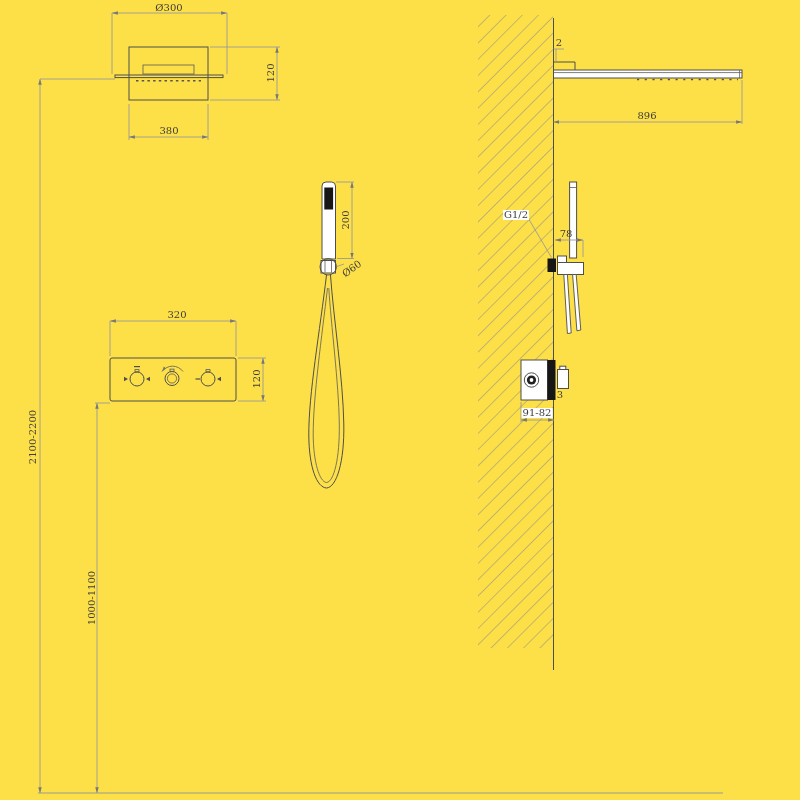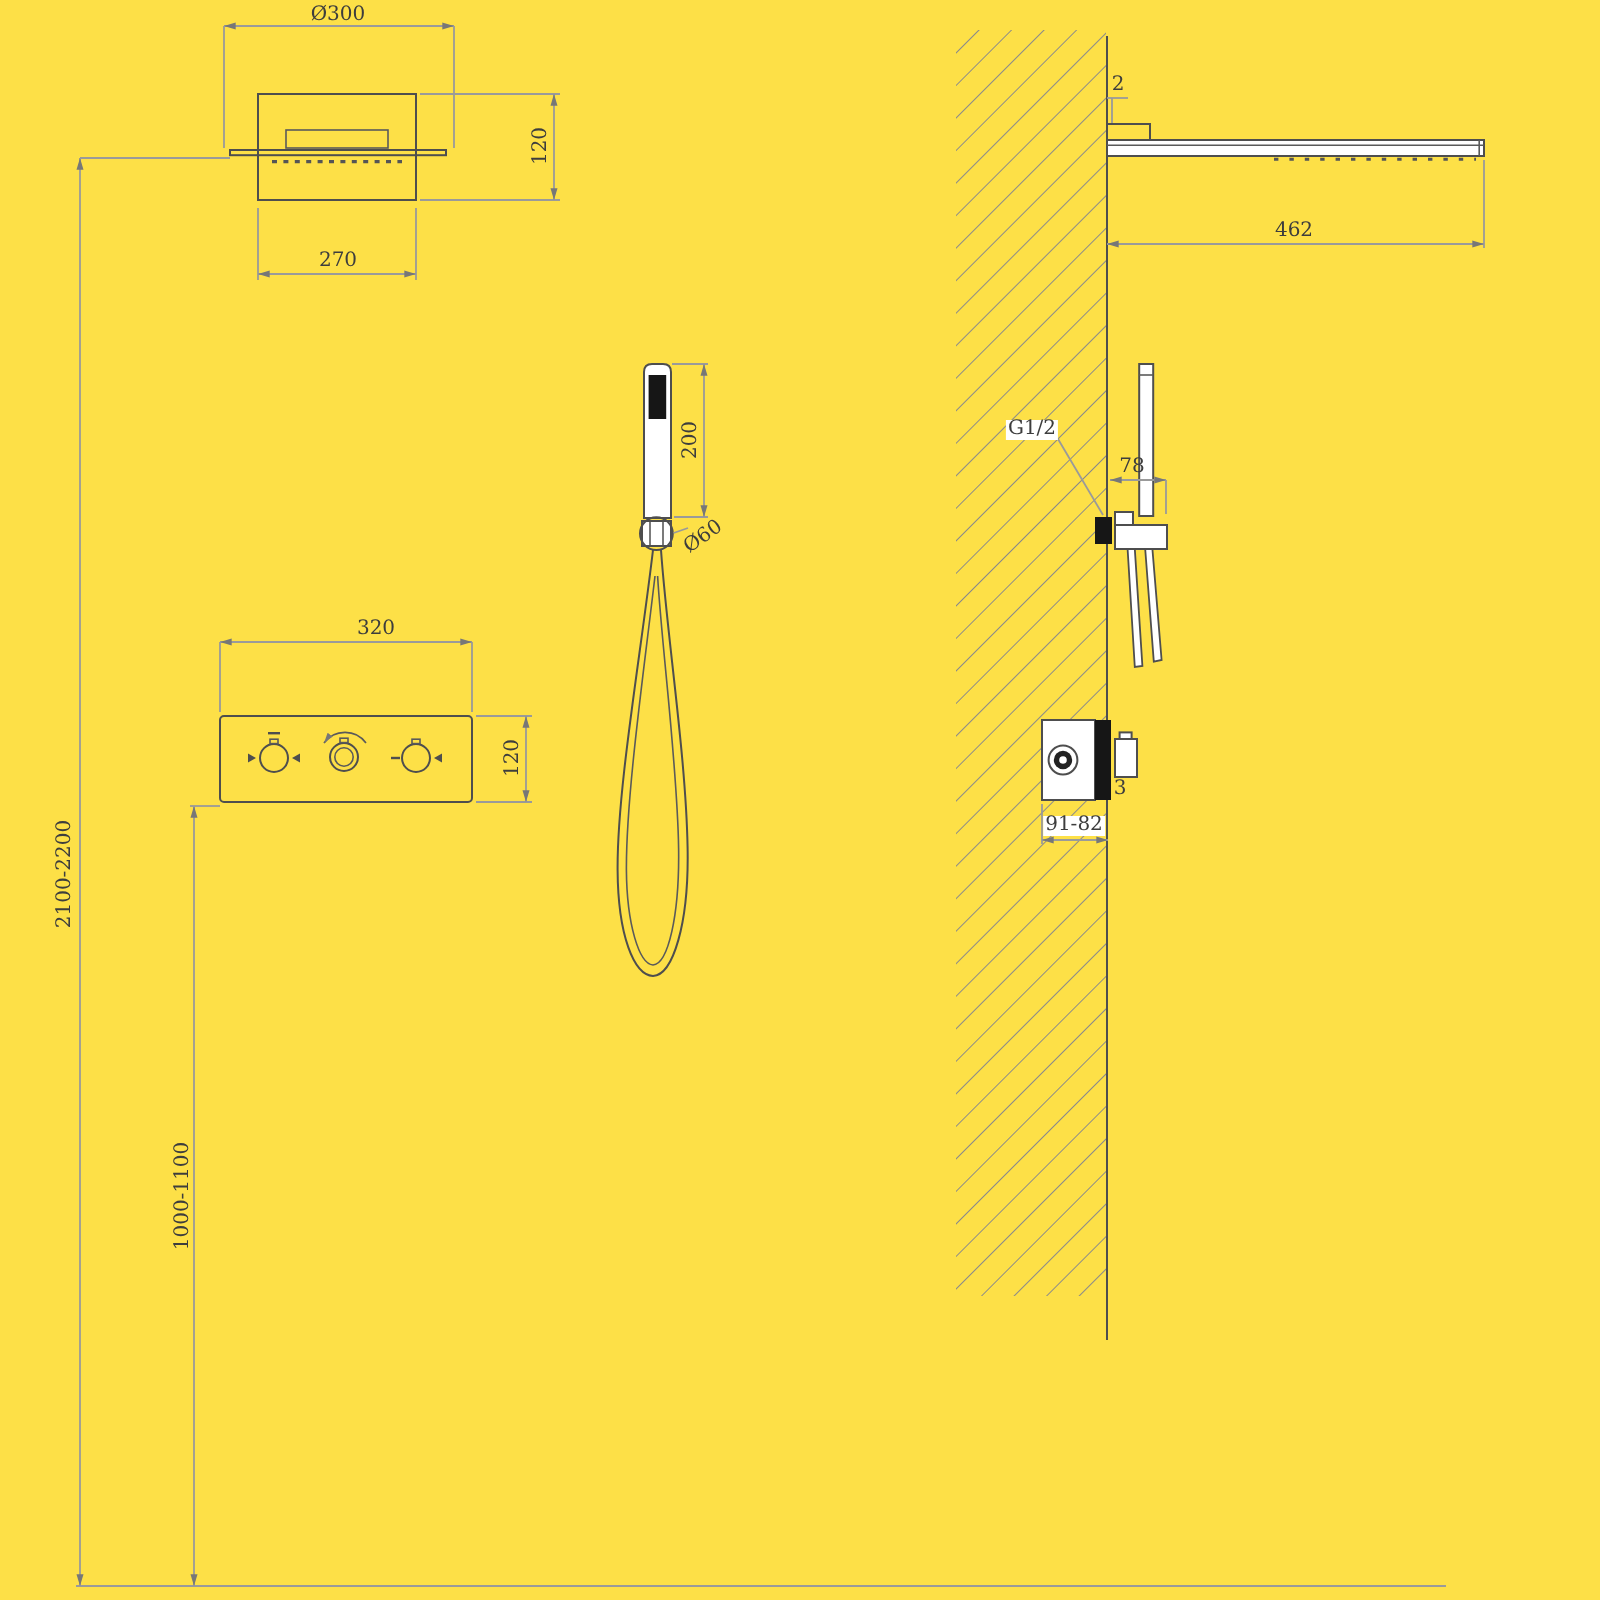--- a/index.html
+++ b/index.html
@@ -148,27 +148,27 @@
     <circle cx="531.5" cy="380" r="7.2" class="objw"></circle>
     <circle cx="531.5" cy="380" r="4.6" fill="#222"></circle>
     <circle cx="531.5" cy="380" r="1.9" fill="#fff"></circle>
     <line x1="521" y1="402" x2="521" y2="422" class="dim"></line>
     <line x1="521" y1="420" x2="554" y2="420" class="dim" marker-start="url(#arr)" marker-end="url(#arr)"></line>
   </g>
 </svg>
 
 <div class="lbl" style="left:169px;top:8px">Ø300</div>
 <div class="lbl v" style="left:271px;top:73px">120</div>
-<div class="lbl" style="left:169px;top:131px">270</div>
-<div class="lbl" style="left:188px;top:315px">320</div>
+<div class="lbl" style="left:169px;top:131px">380</div>
+<div class="lbl" style="left:177px;top:315px">320</div>
 <div class="lbl v" style="left:257px;top:379px">120</div>
 <div class="lbl v" style="left:346px;top:220px">200</div>
 <div class="lbl r35" style="left:352px;top:269px">Ø60</div>
 <div class="lbl v" style="left:33px;top:437px">2100-2200</div>
 <div class="lbl v" style="left:92px;top:598px">1000-1100</div>
 <div class="lbl" style="left:559px;top:43px">2</div>
-<div class="lbl" style="left:647px;top:116px">462</div>
+<div class="lbl" style="left:647px;top:116px">896</div>
 <div class="lbl wbg" style="left:516px;top:215px">G1/2</div>
 <div class="lbl" style="left:566px;top:234px">78</div>
 <div class="lbl" style="left:560px;top:395px">3</div>
 <div class="lbl wbg" style="left:537px;top:413px">91-82</div>
 
 </div>
 
 </body></html>

